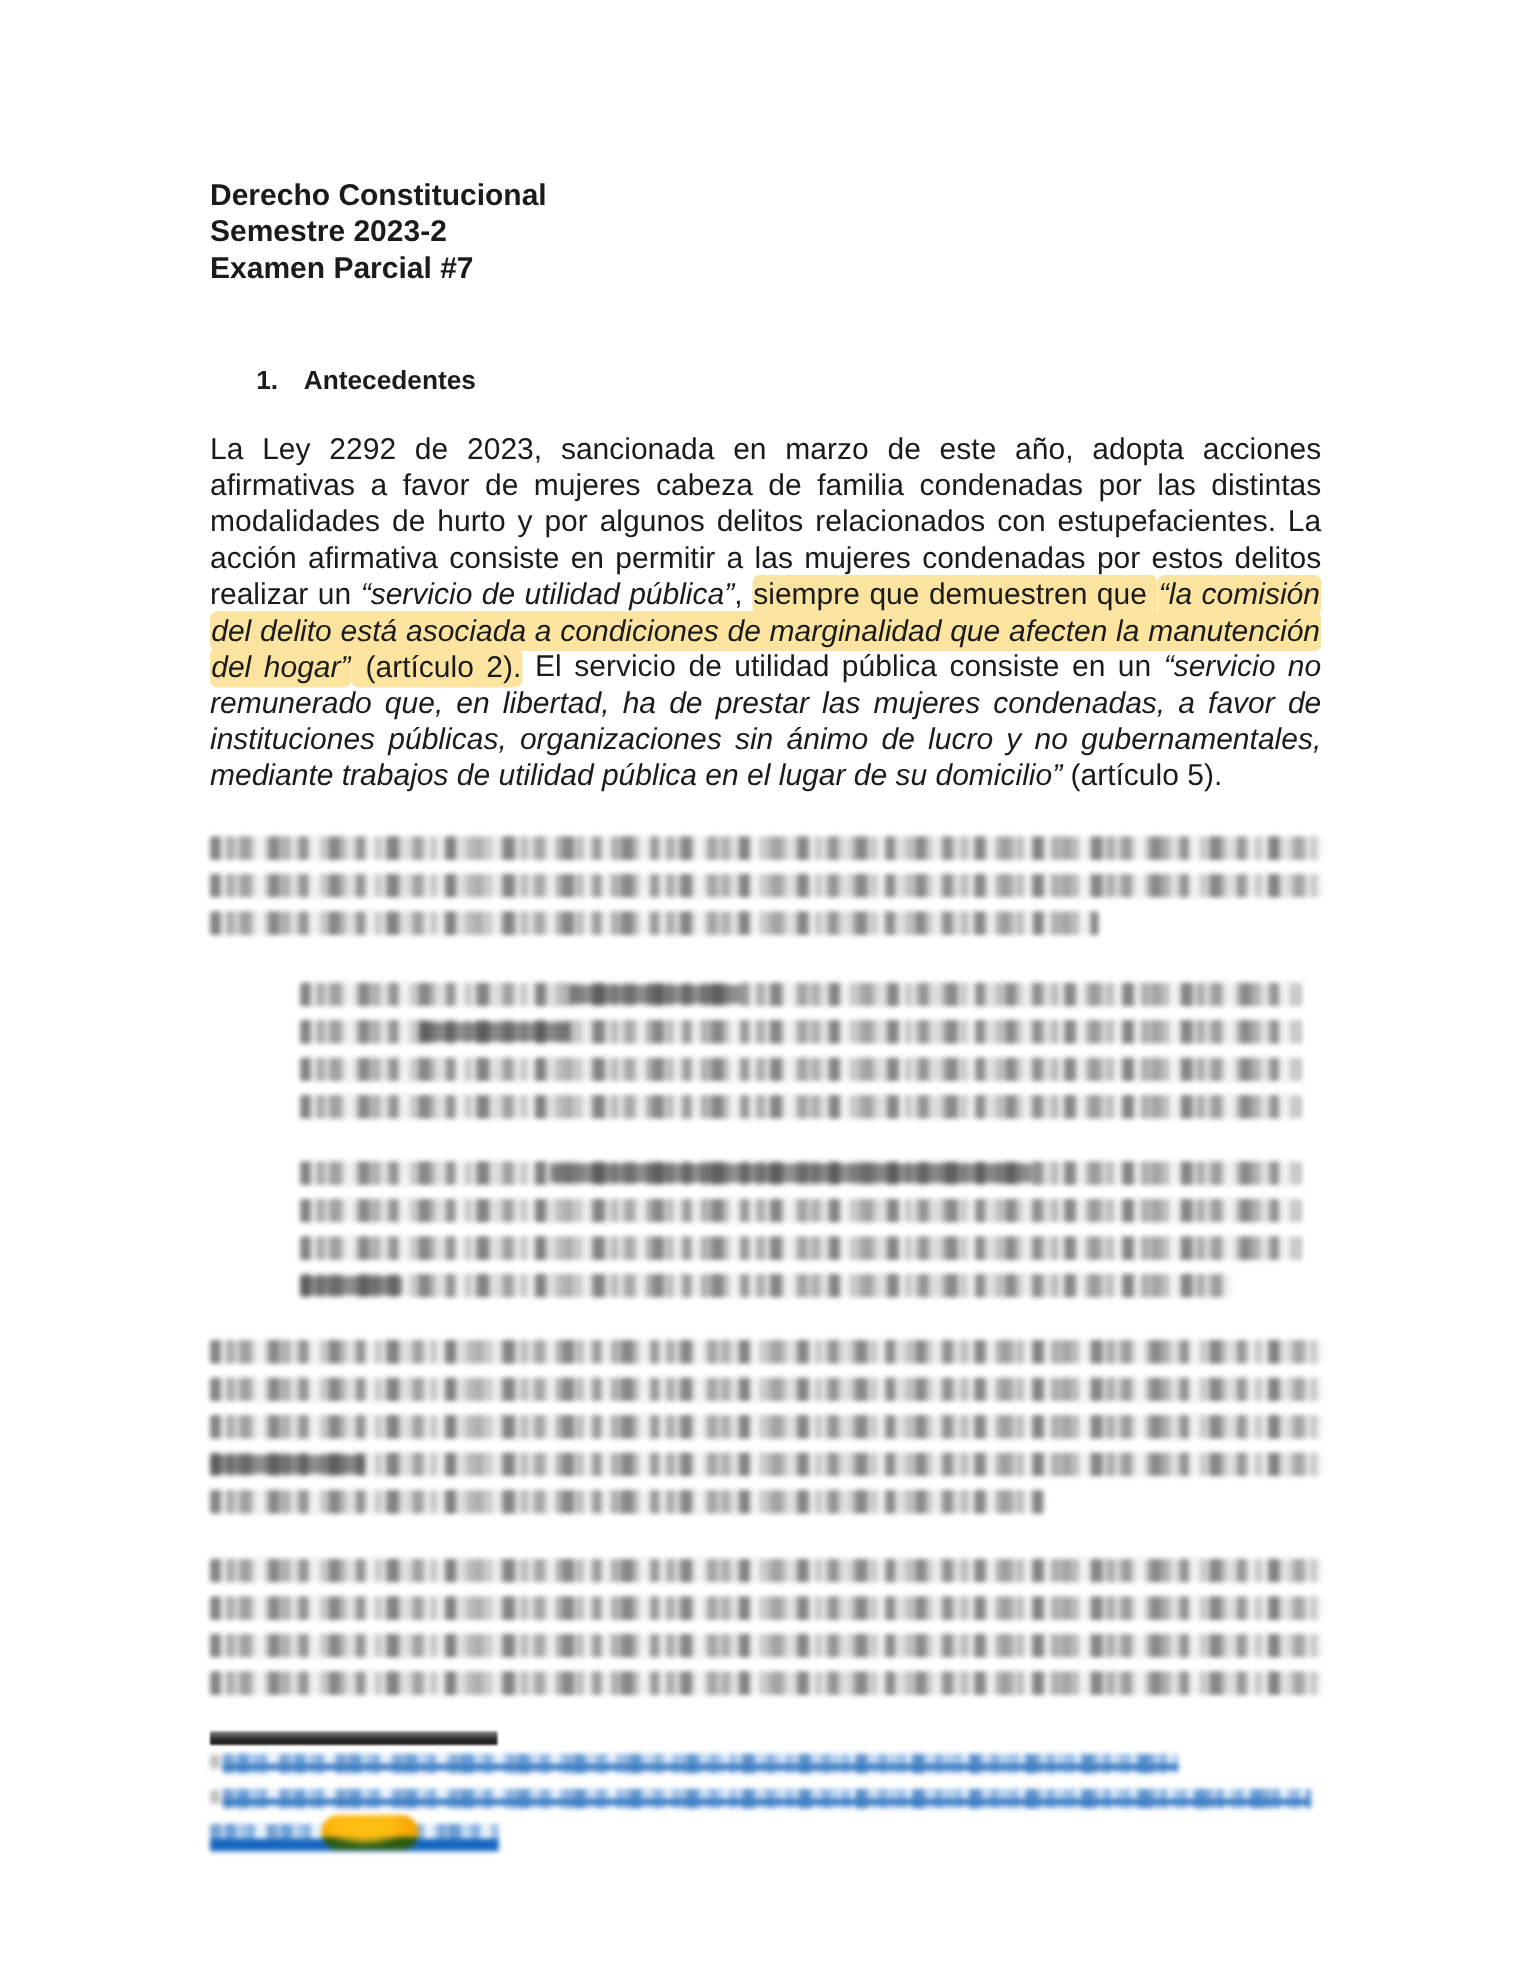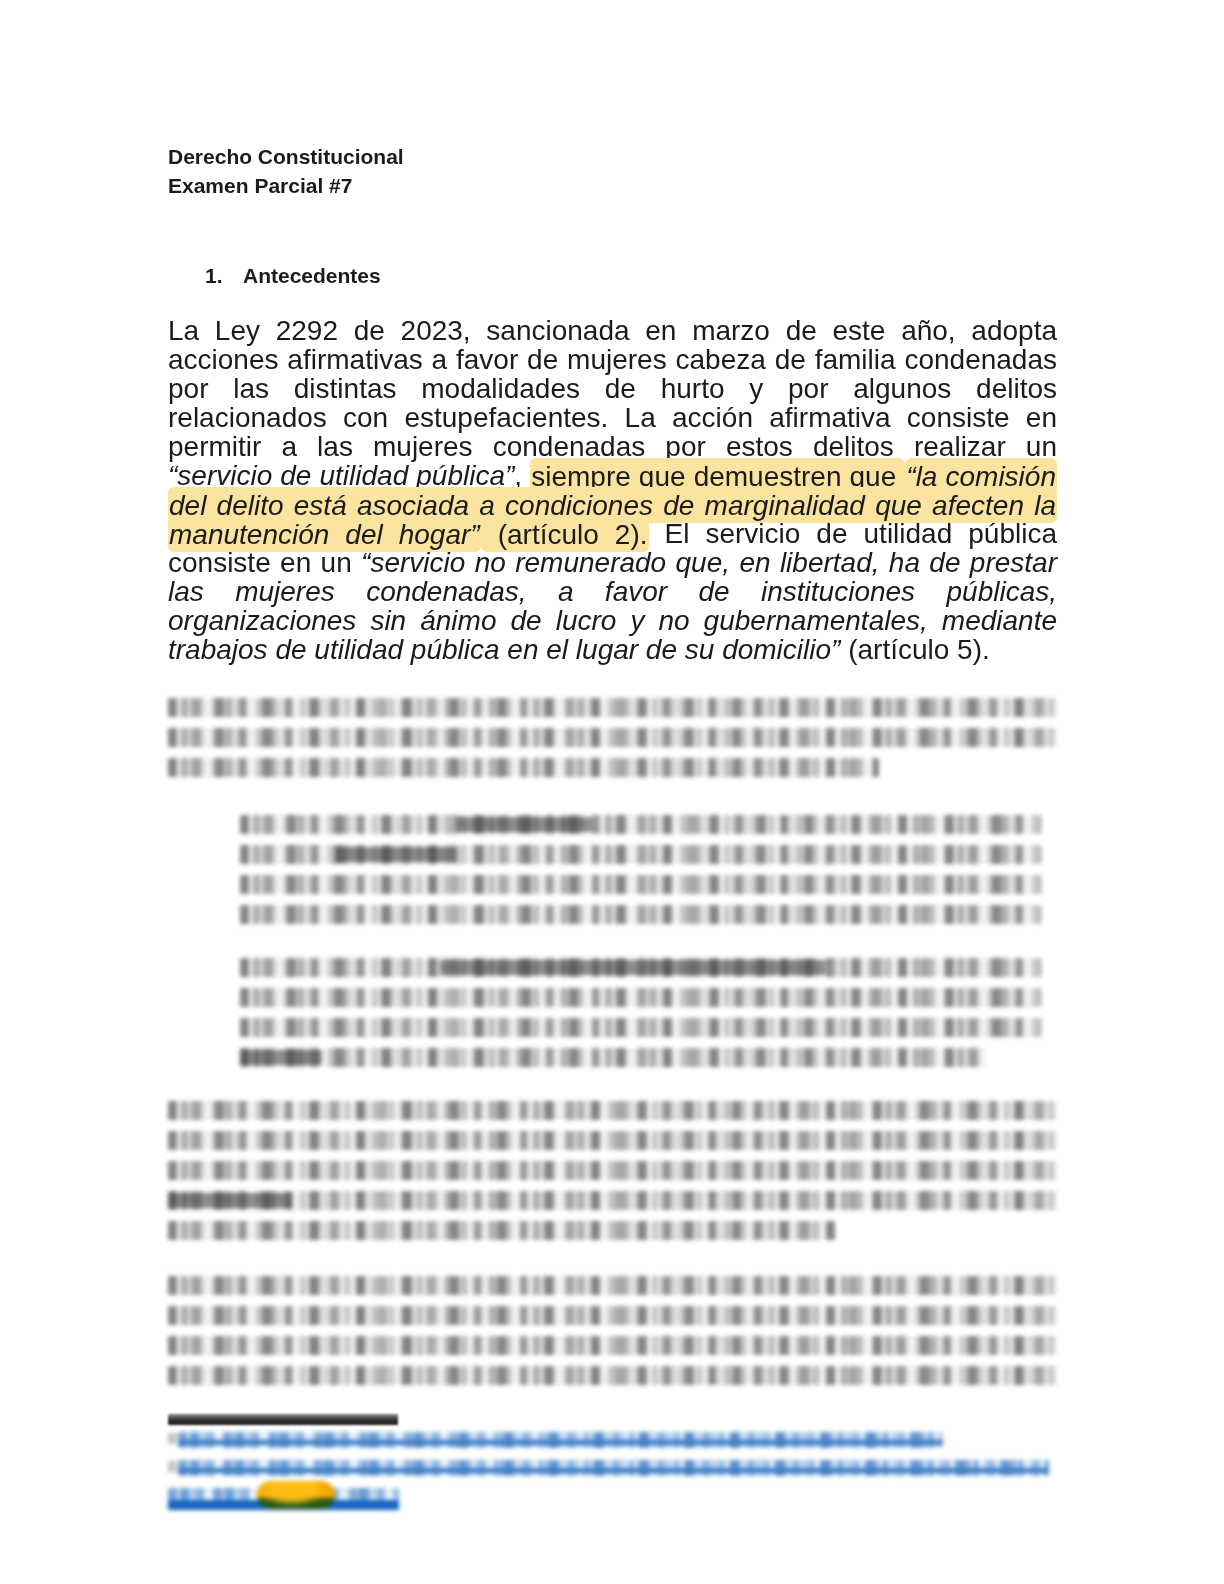--- a/index.html
+++ b/index.html
@@ -9,35 +9,35 @@
     width:1224px; height:1584px;
     box-sizing:border-box;
     padding:142px 167px 0 168px;
     background:#ffffff;
     font-family:"Liberation Sans", sans-serif;
     color:#1b1b1b;
     overflow:hidden;
   }
 
   
-  .doc-header .hline { font-weight:bold; font-size:21px; line-height:29px; }
+  .doc-header .hline { font-weight:bold; font-size:24px; line-height:29px; }
 
   
   .section-heading {
     margin-top:61px;
     padding-left:37px;
     font-weight:bold; font-size:21px; line-height:29px;
     display:flex;
   }
   .section-heading .num { width:38px; flex:0 0 auto; }
 
   
   .par {
     margin:26px 0 4px 0;
-    font-size:28px; line-height:29px;
+    font-size:24px; line-height:29px;
     text-align:justify;
   }
   .par .it { font-style:italic; }
   .par .hl {
     background:var(--highlight,#fbe3a0);
     border-radius:6px;
     padding:2.5px 1px;
     box-decoration-break:clone;
     -webkit-box-decoration-break:clone;
   }
@@ -104,20 +104,21 @@
     z-index:2;
   }
 </style>
 </head>
 <body>
 
 <div class="page">
 
   <div class="doc-header">
     <div class="hline">Derecho Constitucional</div>
+    <div class="hline">Semestre 2023-2</div>
     <div class="hline">Examen Parcial #7</div>
   </div>
 
   <div class="section-heading">
     <span class="num">1.</span>
     <span>Antecedentes</span>
   </div>
 
   <p class="par"><span>La Ley 2292 de 2023, sancionada en marzo de este año, adopta acciones afirmativas a favor de mujeres cabeza de familia condenadas por las distintas modalidades de hurto y por algunos delitos relacionados con estupefacientes. La acción afirmativa consiste en permitir a las mujeres condenadas por estos delitos realizar un </span><span class="it">“servicio de utilidad pública”</span><span>, </span><span class="hl">siempre que demuestren que </span><span class="it hl">“la comisión del delito está asociada a condiciones de marginalidad que afecten la manutención del hogar”</span><span class="hl"> (artículo 2).</span><span> El servicio de utilidad pública consiste en un </span><span class="it">“servicio no remunerado que, en libertad, ha de prestar las mujeres condenadas, a favor de instituciones públicas, organizaciones sin ánimo de lucro y no gubernamentales, mediante trabajos de utilidad pública en el lugar de su domicilio”</span><span> (artículo 5).</span></p>
 

